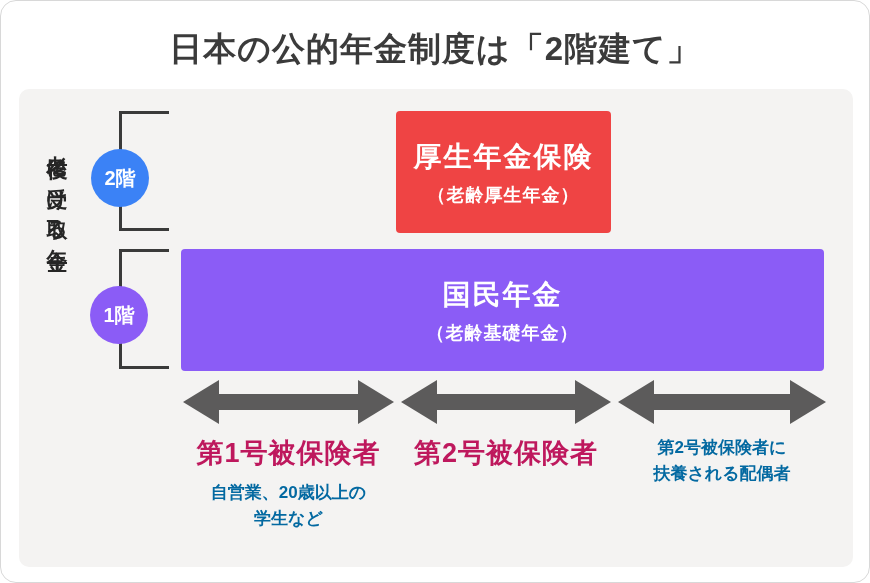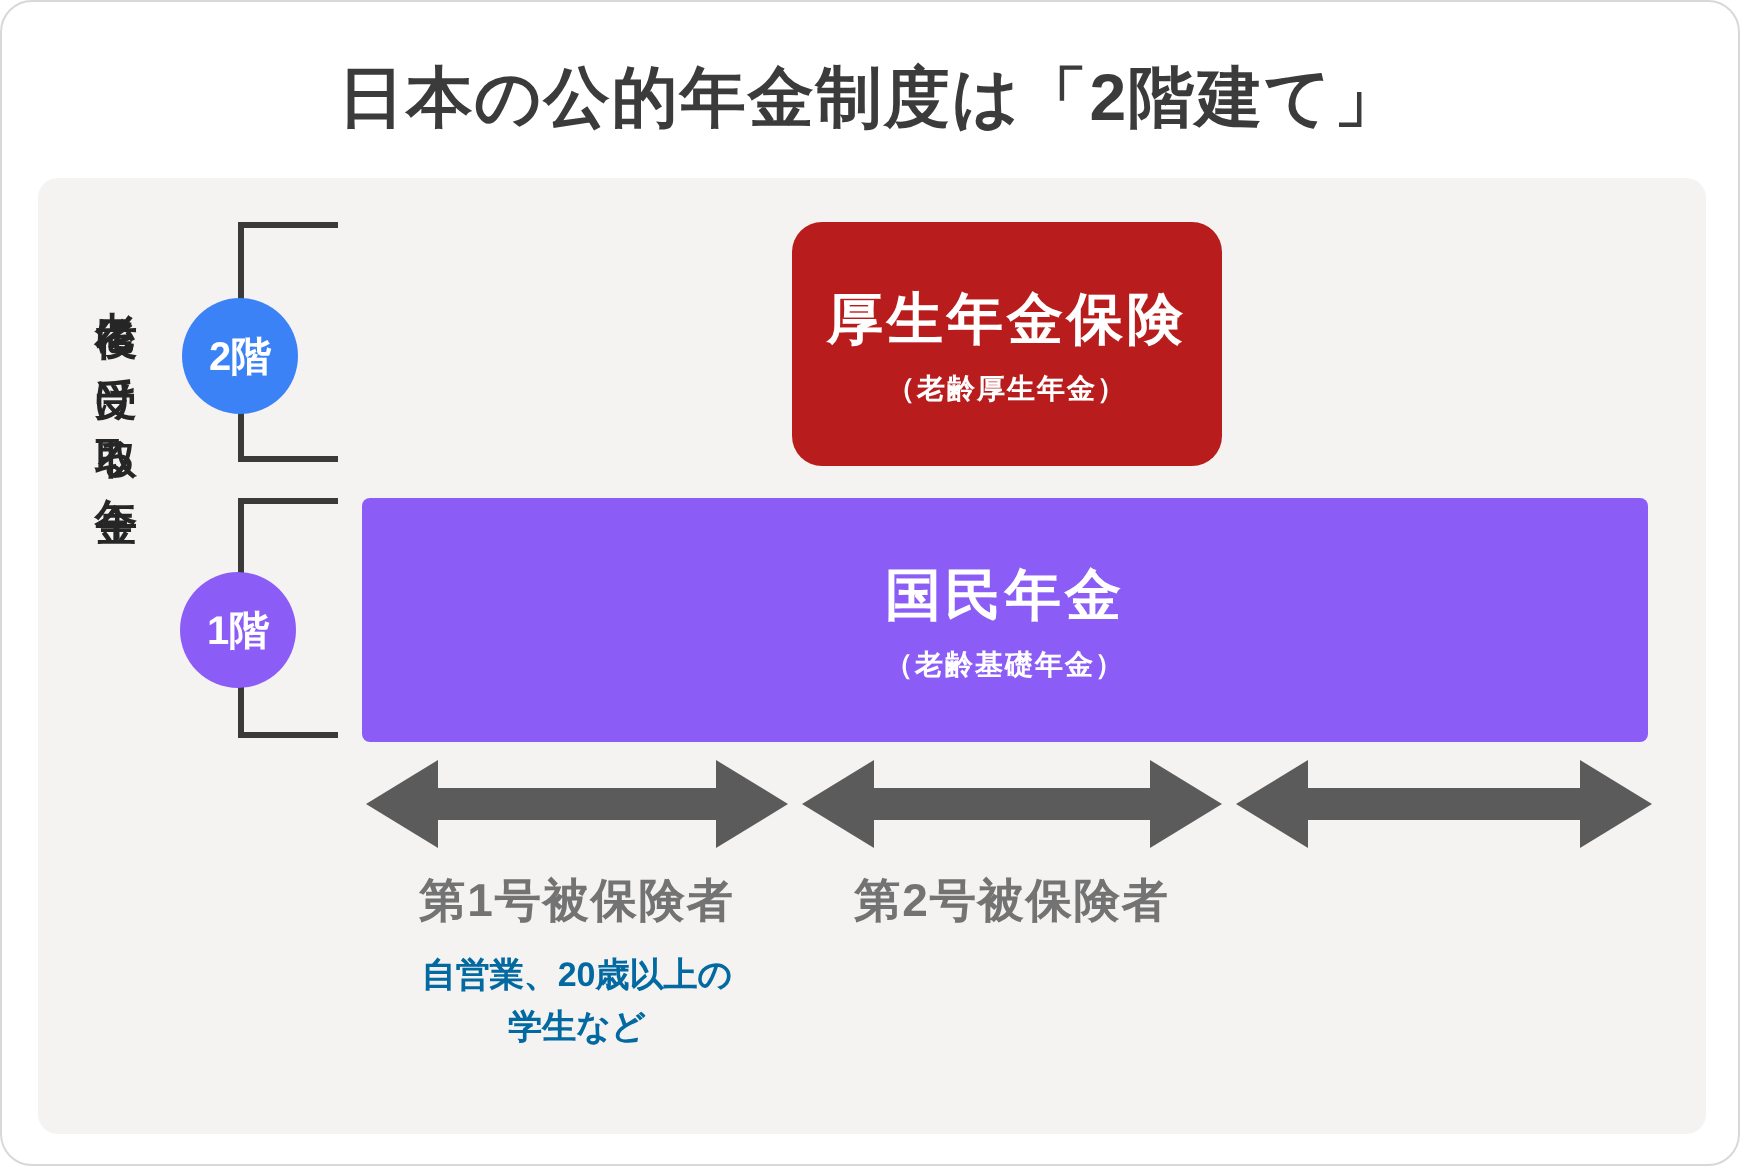--- a/index.html
+++ b/index.html
@@ -79,46 +79,46 @@
     position: absolute;
     height: 122px;
     border-radius: 4px;
     display: flex;
     flex-direction: column;
     align-items: center;
     justify-content: center;
     color: #ffffff;
     text-align: center;
   }
-  .box-orange { left: 377px; top: 22px; width: 215px; background: #b91c1c; border-radius: 15px; }
+  .box-orange { left: 377px; top: 22px; width: 215px; background: #ef4444; }
   .box-gray   { left: 162px; top: 160px; width: 643px; background: #8b5cf6; }
   .box-title    { font-size: 28px; font-weight: bold; letter-spacing: 2px; }
-  .box-subtitle { font-size: 14px; font-weight: bold; margin-top: 7px; letter-spacing: 1px; }
+  .box-subtitle { font-size: 18px; font-weight: bold; margin-top: 7px; letter-spacing: 1px; }
 
   .category {
     position: absolute;
     top: 289px;
     text-align: center;
   }
   .cat-1 { left: 164px; width: 211px; }
   .cat-2 { left: 382px; width: 210px; }
   .cat-3 { left: 599px; width: 208px; }
 
   .arrow { display: flex; align-items: center; height: 48px; width: 100%; }
   .head { width: 0; height: 0; border-top: 22px solid transparent; border-bottom: 22px solid transparent; flex: 0 0 auto; }
   .head.left  { border-right: 36px solid #5c5b5b; }
   .head.right { border-left: 36px solid #5c5b5b; }
   .shaft { flex: 1 1 auto; height: 16px; background: #5c5b5b; margin: 0 -1px; }
 
   .cat-label {
     margin-top: 9px;
-    font-size: 23px;
+    font-size: 27px;
     font-weight: bold;
     letter-spacing: 1px;
-    color: #737373;
+    color: #be185d;
     white-space: nowrap;
   }
   .cat-desc {
     margin-top: 9px;
     font-size: 17px;
     font-weight: bold;
     line-height: 1.55;
     color: #0369a1;
   }
 </style>
@@ -170,16 +170,20 @@
       </div>
       <div class="cat-label">第2号被保険者</div>
     </div>
 
     <div class="category cat-3">
       <div class="arrow">
         <span class="head left"></span>
         <span class="shaft"></span>
         <span class="head right"></span>
       </div>
+      <div class="cat-desc">
+        <div>第2号被保険者に</div>
+        <div>扶養される配偶者</div>
+      </div>
     </div>
 
   </div>
 </div>
 
 </body></html>

